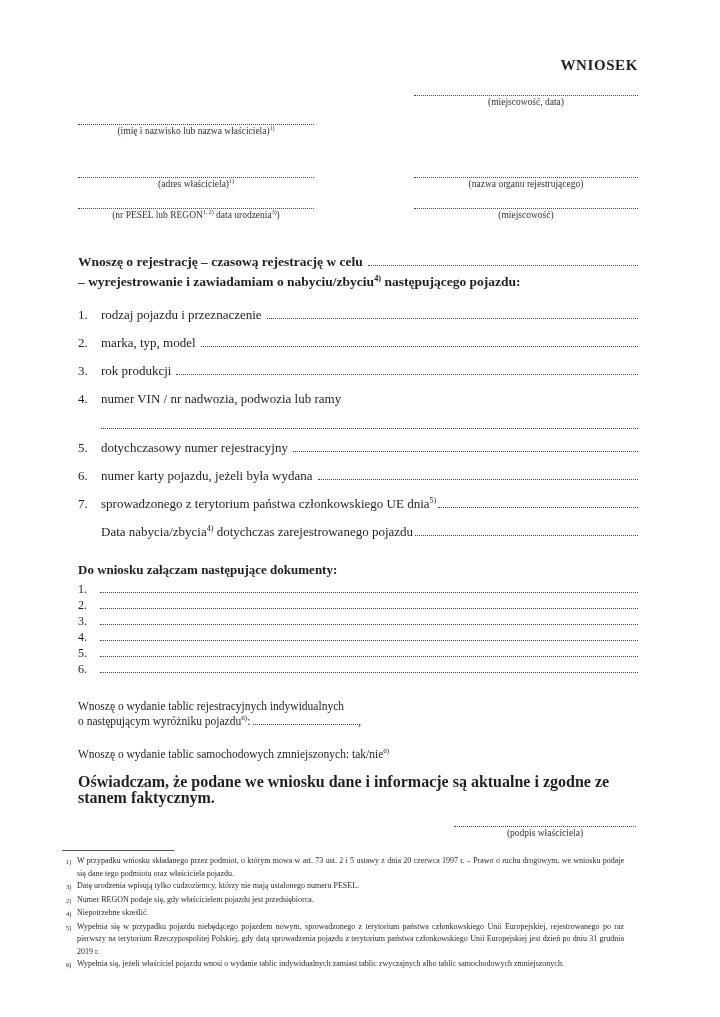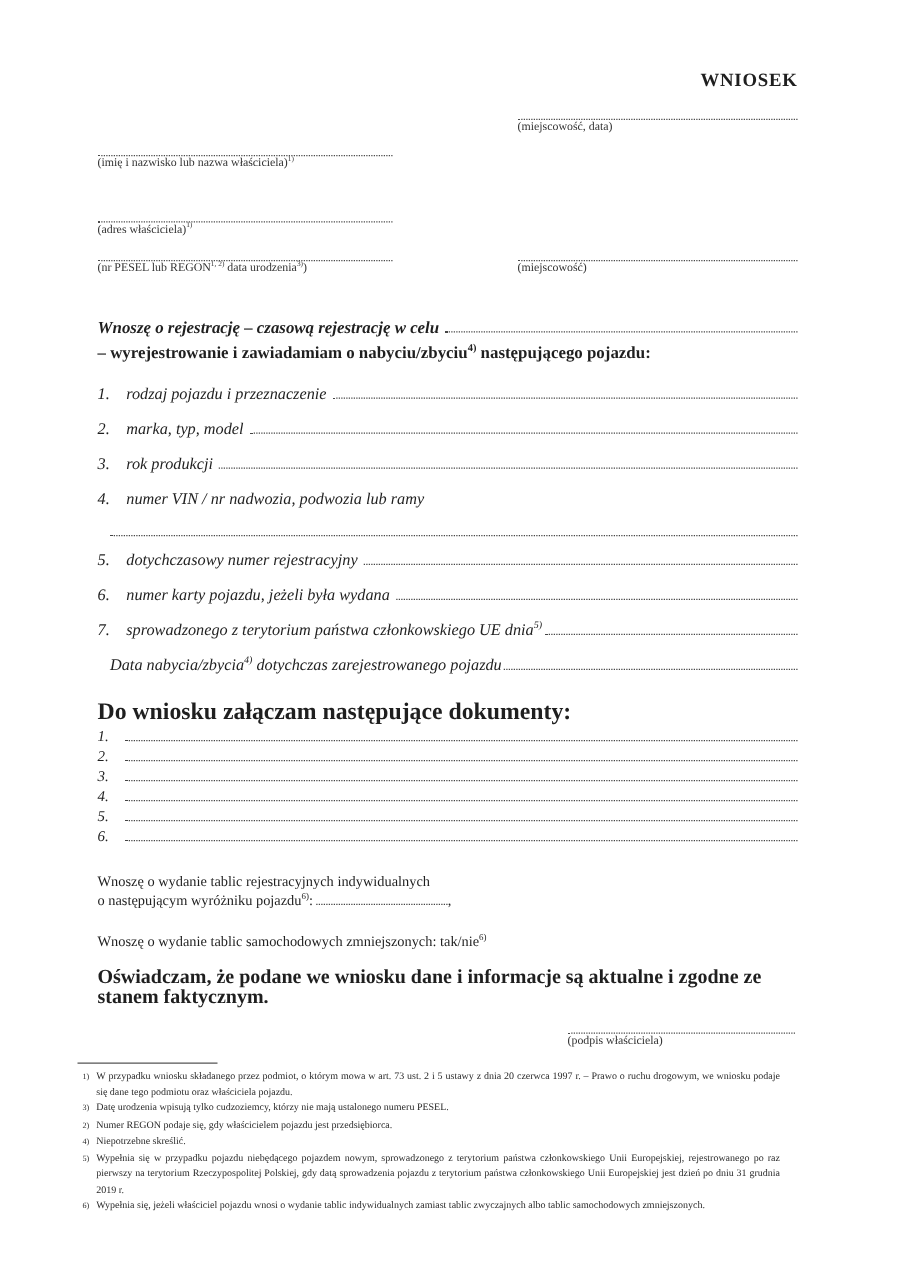--- a/index.html
+++ b/index.html
@@ -10,47 +10,47 @@
     color: #1f1f1f;
     position: relative;
     overflow: hidden;
   }
   .page { padding: 56px 82px 0 78px; }
 
   .title { text-align: right; font-weight: bold; font-size: 15px; letter-spacing: .6px; line-height: 18px; }
 
   
   .hline { border-bottom: 1.6px dotted #4a4a4a; height: 10px; }
-  .hlabel { font-size: 9.5px; color: #333; line-height: 13px; }
+  .hlabel { text-align: center; font-size: 9.5px; color: #333; line-height: 13px; }
   .hcol-l { width: 236px; }
   .hcol-r { width: 224px; }
   .row-right { display: flex; justify-content: flex-end; margin-top: 12px; }
   .row-left  { display: flex; justify-content: flex-start; margin-top: 6px; }
   .row-both  { display: flex; justify-content: space-between; }
   .mt30 { margin-top: 30px; }
   .mt8  { margin-top: 8px; }
 
   sup { font-size: .62em; vertical-align: super; line-height: 0; }
 
   
   .req { margin-top: 30px; font-weight: bold; font-size: 13.5px; line-height: 20px; }
   .req .frow { display: flex; align-items: baseline; }
 
-  .frow { display: flex; align-items: baseline; font-style: italic; }
+  .frow { display: flex; align-items: baseline; }
   .leader { flex: 1 1 auto; height: .85em; border-bottom: 1.6px dotted #454545; margin-left: 5px; min-width: 24px; }
   .leader.nogap { margin-left: 2px; }
 
   
   .vlist { margin-top: 14px; font-size: 13px; }
   .vitem { line-height: 18px; margin-bottom: 10px; }
   .vnum { flex: 0 0 23px; }
-  .indent { margin-left: 10px; }
-
-  
-  .docs-h { font-weight: bold; font-size: 19px; margin-top: 20px; line-height: 18px; }
+  .indent { margin-left: 23px; }
+
+  
+  .docs-h { font-weight: bold; font-size: 13px; margin-top: 20px; line-height: 18px; }
   .dlist { font-size: 12px; margin-top: 2px; }
   .ditem { line-height: 16px; }
   .dnum { flex: 0 0 20px; }
 
   
   .plates { margin-top: 22px; font-size: 11.5px; line-height: 15px; }
   .plates .short-leader { display: inline-block; width: 105px; height: .8em; border-bottom: 1.6px dotted #454545; }
   .reduced { margin-top: 18px; font-size: 11.5px; line-height: 15px; }
   .statement { margin-top: 12px; font-weight: bold; font-size: 16px; line-height: 16px; }
 
@@ -84,20 +84,24 @@
       <div class="hline"></div>
       <div class="hlabel"><span>(imię i nazwisko lub nazwa właściciela)</span><sup>1)</sup></div>
     </div>
   </div>
 
   <div class="row-both mt30">
     <div class="hcol-l">
       <div class="hline"></div>
       <div class="hlabel"><span>(adres właściciela)</span><sup>1)</sup></div>
     </div>
+    <div class="hcol-r">
+      <div class="hline"></div>
+      <div class="hlabel">(nazwa organu rejestrującego)</div>
+    </div>
   </div>
 
   <div class="row-both mt8">
     <div class="hcol-l">
       <div class="hline"></div>
       <div class="hlabel"><span>(nr PESEL lub REGON</span><sup>1, 2)</sup><span> data urodzenia</span><sup>3)</sup><span>)</span></div>
     </div>
     <div class="hcol-r">
       <div class="hline"></div>
       <div class="hlabel">(miejscowość)</div>

